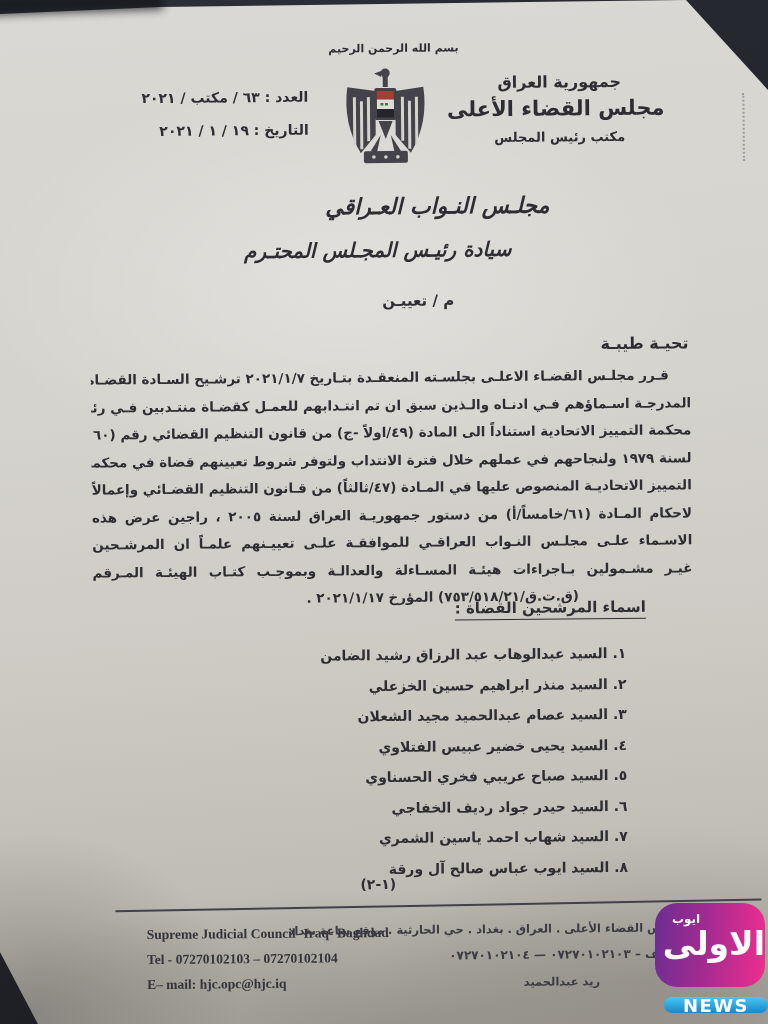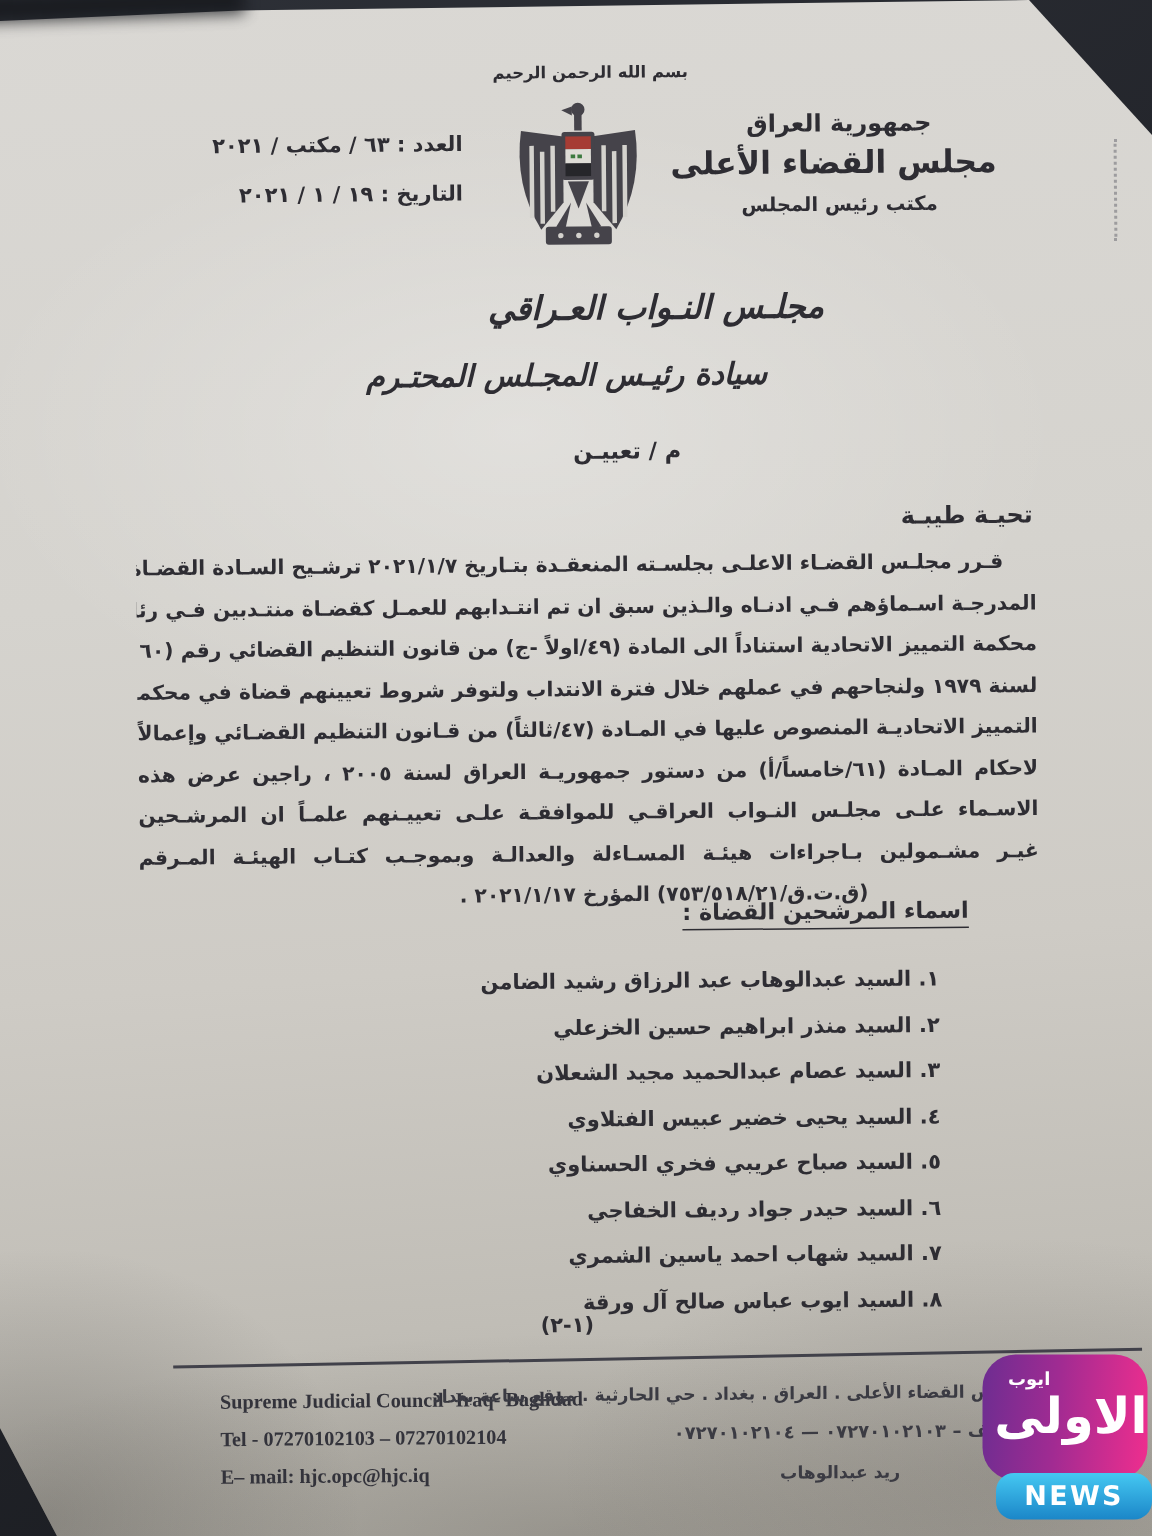--- a/index.html
+++ b/index.html
@@ -54,21 +54,21 @@
   .fa2{top:949px;right:108px;font-size:12px;}
   .fa3{top:976px;right:172px;font-size:11.5px;}
   .dots-right{top:96px;right:20px;height:68px;width:0;border-right:2px dotted rgba(70,70,82,.4);}
   
   .logo{position:absolute;top:903px;right:3px;width:110px;height:110px;}
   .logo-main{position:absolute;top:0;left:0;right:0;height:84px;border-radius:22px;
              background:linear-gradient(95deg,#6d2d91 0%,#a12b92 45%,#ef2e8e 100%);}
   .logo-ar{position:absolute;top:24px;left:0;right:0;text-align:right;color:#fff;
            font-size:33px;font-weight:800;direction:rtl;line-height:1;}
   .logo-ar-small{position:absolute;top:9px;left:17px;color:#fff;font-size:12px;font-weight:800;direction:rtl;}
-  .logo-band{position:absolute;bottom:0;left:9px;right:-3px;height:31px;border-radius:12px;
+  .logo-band{position:absolute;bottom:0;left:9px;right:-3px;height:16px;border-radius:12px;
              background:linear-gradient(180deg,#45c8f2,#1b86c8);
              display:flex;align-items:center;justify-content:center;
              color:#fff;font-weight:800;font-size:18px;letter-spacing:1.5px;}
 </style>
 </head>
 <body>
 
 <div id="stage">
   <div class="paper"></div>
   <div class="smudge-tl"></div>
@@ -153,21 +153,21 @@
     <div class="abs divider"></div>
 
     <div class="abs foot-en">
       <div class="nowrap">Supreme Judicial Council- Iraq- Baghdad</div>
       <div class="nowrap">Tel - 07270102103 – 07270102104</div>
       <div class="nowrap">E– mail: hjc.opc@hjc.iq</div>
     </div>
 
     <div class="abs fa fa1 nowrap">لس القضاء الأعلى . العراق . بغداد . حي الحارثية . موقع ساعة بغداد</div>
     <div class="abs fa fa2 nowrap">تف – ٠٧٢٧٠١٠٢١٠٣ — ٠٧٢٧٠١٠٢١٠٤</div>
-    <div class="abs fa fa3 nowrap">ريد عبدالوهاب</div>
+    <div class="abs fa fa3 nowrap">ريد عبدالحميد</div>
   </div>
 
   <div class="logo">
     <div class="logo-main">
       <div class="logo-ar-small nowrap">ايوب</div>
       <div class="logo-ar nowrap">الاولى</div>
     </div>
     <div class="logo-band nowrap">NEWS</div>
   </div>
 </div>

